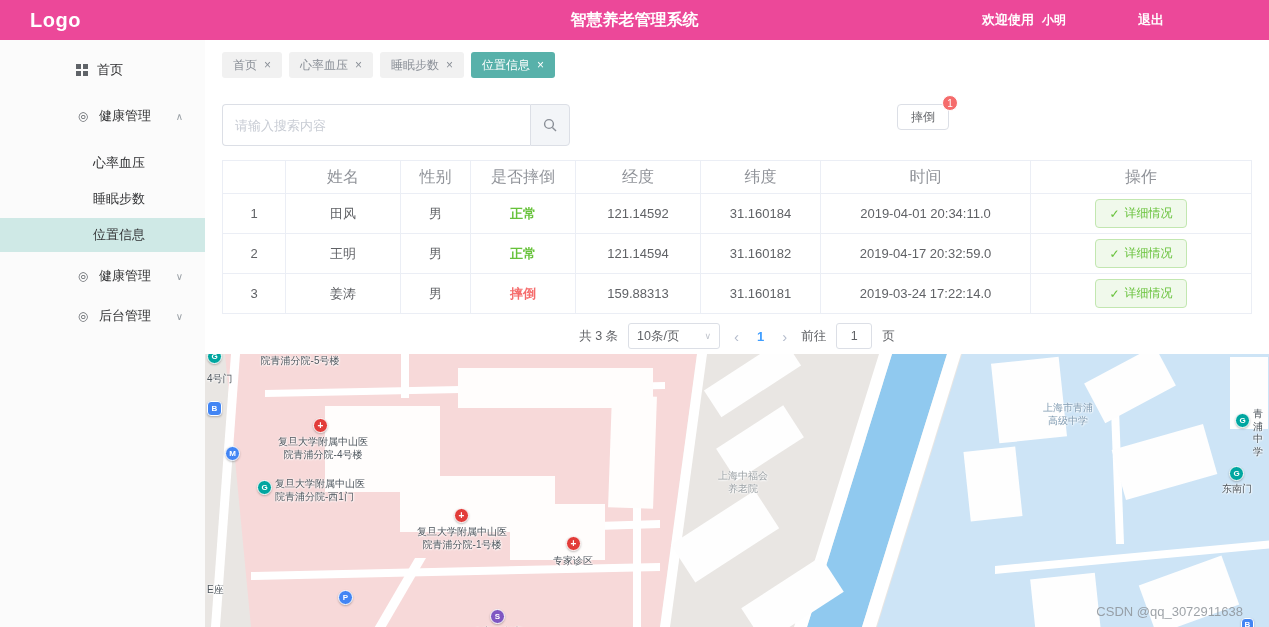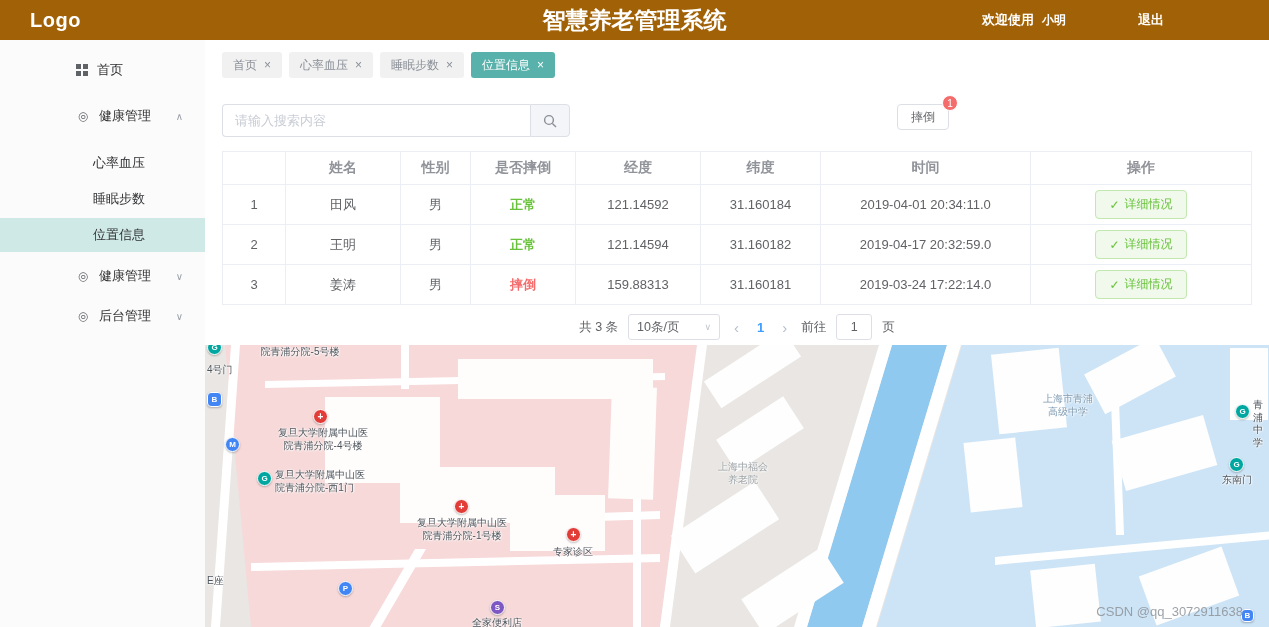--- a/index.html
+++ b/index.html
@@ -1,23 +1,23 @@
 <!DOCTYPE html>
 <html><head>
 <meta charset="utf-8">
 <style>
   * { margin:0; padding:0; box-sizing:border-box; }
   html,body { width:1269px; height:627px; overflow:hidden; }
   body { font-family:"Liberation Sans","DejaVu Sans",sans-serif; background:#fff; color:#303133; }
   .app { width:1269px; height:627px; display:flex; flex-direction:column; }
 
   
-  .header { height:40px; flex:none; background:#a16207; display:flex; align-items:center; position:relative; color:#fff; }
+  .header { height:40px; flex:none; background:#ec4899; display:flex; align-items:center; position:relative; color:#fff; }
   .logo { margin-left:30px; font-size:20px; font-weight:bold; letter-spacing:.5px; }
-  .app-title { position:absolute; left:50%; transform:translateX(-50%); font-size:23px; font-weight:bold; }
+  .app-title { position:absolute; left:50%; transform:translateX(-50%); font-size:16px; font-weight:bold; }
   .hdr-right { position:absolute; right:0; top:0; height:40px; display:flex; align-items:center;justify-content:space-between; }
   .welcome { font-size:13px; font-weight:bold; margin-right:12px; }
   .welcome .uname { font-size:12px; margin-left:8px; }
   .logout { font-size:13px; font-weight:bold; margin:0 105px 0 60px; cursor:pointer; }
 
   
   .body { flex:1; display:flex; min-height:0; }
   .sidebar { width:205px; flex:none; background:#fbfbfb; padding-top:10px; font-size:13px; }
   .m-item { height:40px; display:flex; align-items:center; padding-left:76px; position:relative; cursor:pointer; color:#303133; }
   .m-item .mi-icon { margin-right:9px; color:#5f6368; font-size:12px; width:14px; text-align:center; }
@@ -29,32 +29,32 @@
   .sb-group { margin-top:6px; }
 
   
   .main { flex:1; display:flex; flex-direction:column; min-width:0; background:#fff; }
   .tabs { margin:12px 17px 0; display:flex; gap:7px; flex:none; }
   .tab { height:26px; padding:0 11px; display:flex; align-items:center; gap:7px; background:#f1f1f1; color:#8a8f97; font-size:12px; border-radius:3px; cursor:pointer; }
   .tab .x { font-size:12px; }
   .tab.active { background:#58b1aa; color:#fff; }
 
   .toolbar { margin:26px 17px 0; display:flex; align-items:flex-start; flex:none; }
-  .search-group { display:flex; width:348px; height:33px; }
+  .search-group { display:flex; width:348px; height:42px; }
   .search-input { flex:1; border:1px solid #dcdfe6; border-right:none; border-radius:4px 0 0 4px; padding:0 12px; font-size:13px; color:#606266; outline:none; background:#fff; }
   .search-input::placeholder { color:#c8ccd4; }
   .search-btn { width:40px; border:1px solid #dcdfe6; border-radius:0 4px 4px 0; background:#f3f5f8; display:flex; align-items:center; justify-content:center; cursor:pointer; }
   .fall-wrap { position:relative; margin-left:327px; }
   .fall-btn { height:26px; padding:0 13px; background:#fff; border:1px solid #dcdfe6; border-radius:4px; font-size:12px; color:#606266; cursor:pointer; }
   .badge { position:absolute; top:-9px; right:-9px; min-width:16px; height:16px; border-radius:9px; background:#f56c6c; color:#fff; font-size:10px; display:flex; align-items:center; justify-content:center; padding:0 4px; border:1px solid #fff; }
 
   .table-wrap { margin:14px 17px 0; flex:none; }
   table { width:100%; border-collapse:collapse; table-layout:fixed; }
   th, td { border:1px solid #ebeef5; text-align:center; overflow:hidden; white-space:nowrap; }
-  th { height:33px; font-weight:bold; font-size:14px; color:#909399; }
+  th { height:33px; font-weight:normal; font-size:16px; color:#909399; }
   td { height:40px; font-size:13px; color:#606266; }
   .c0{width:63px}.c1{width:115px}.c2{width:70px}.c3{width:105px}.c4{width:125px}.c5{width:120px}.c6{width:210px}
   .st-ok { color:#67c23a; font-weight:600; }
   .st-fall { color:#f56c6c; font-weight:600; }
   .detail-btn { display:inline-flex; align-items:center; gap:5px; padding:5px 13px; background:#f0f9eb; border:1px solid #c2e7b0; color:#67c23a; border-radius:4px; font-size:12px; cursor:pointer; }
 
   .pagination { margin:9px 0 5px; display:flex; justify-content:center; align-items:center; gap:10px; font-size:12.5px; color:#606266; flex:none; }
   .pg-select { width:92px; height:26px; border:1px solid #dcdfe6; border-radius:3px; display:flex; align-items:center; justify-content:space-between; padding:0 8px; color:#606266; cursor:pointer; background:#fff; }
   .pg-select .chev { color:#c0c4cc; font-size:9px; }
   .pg-arrow { color:#b4bccc; font-size:15px; cursor:pointer; padding:0 4px; background:none; border:none; }

